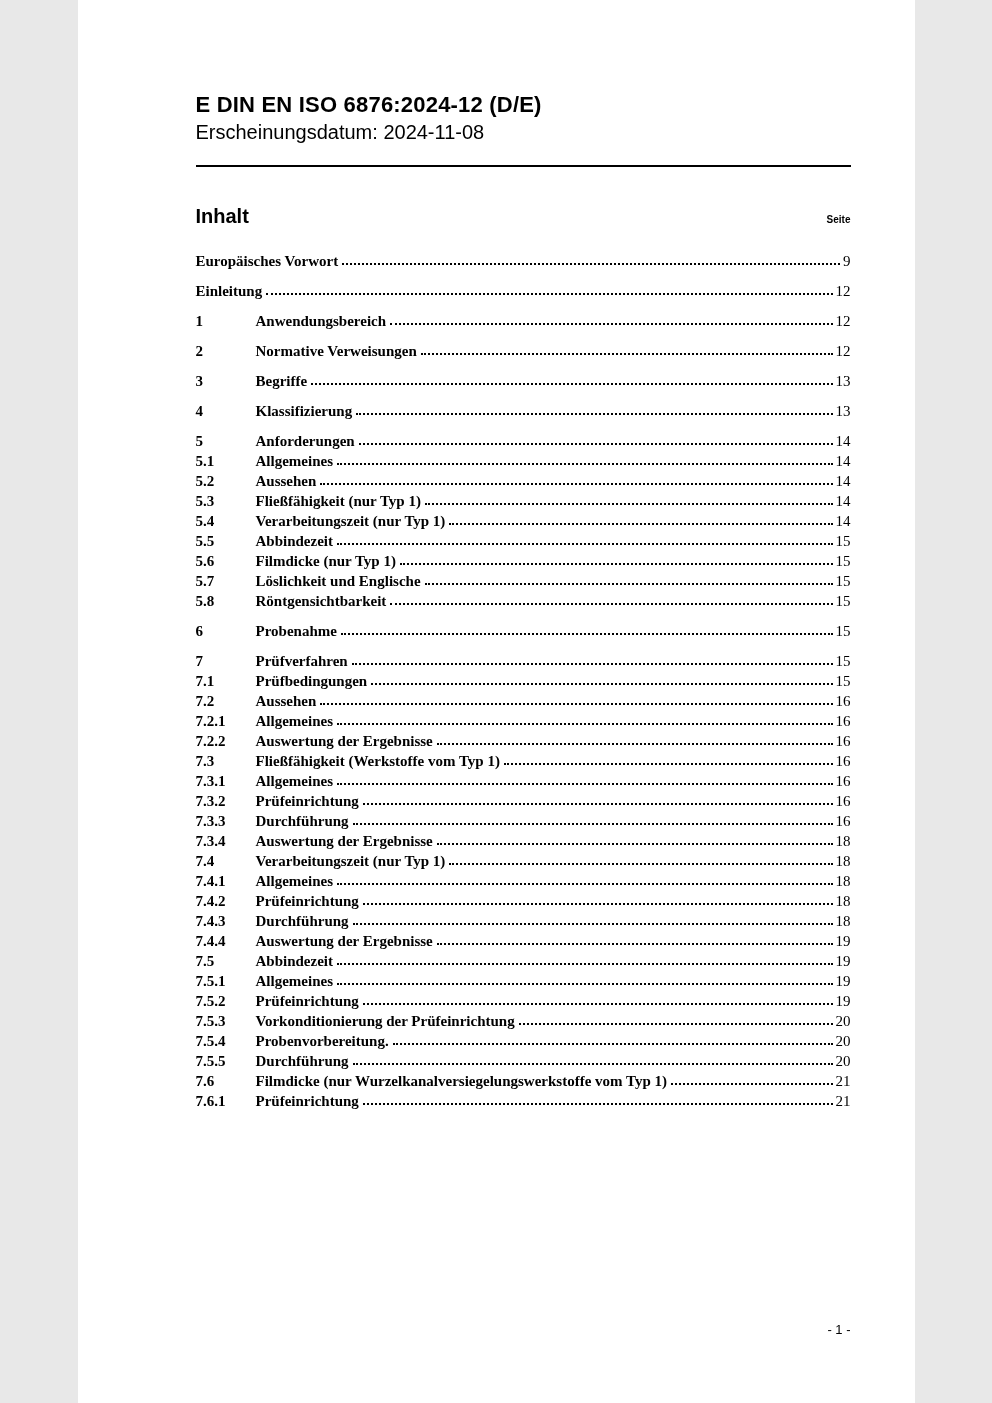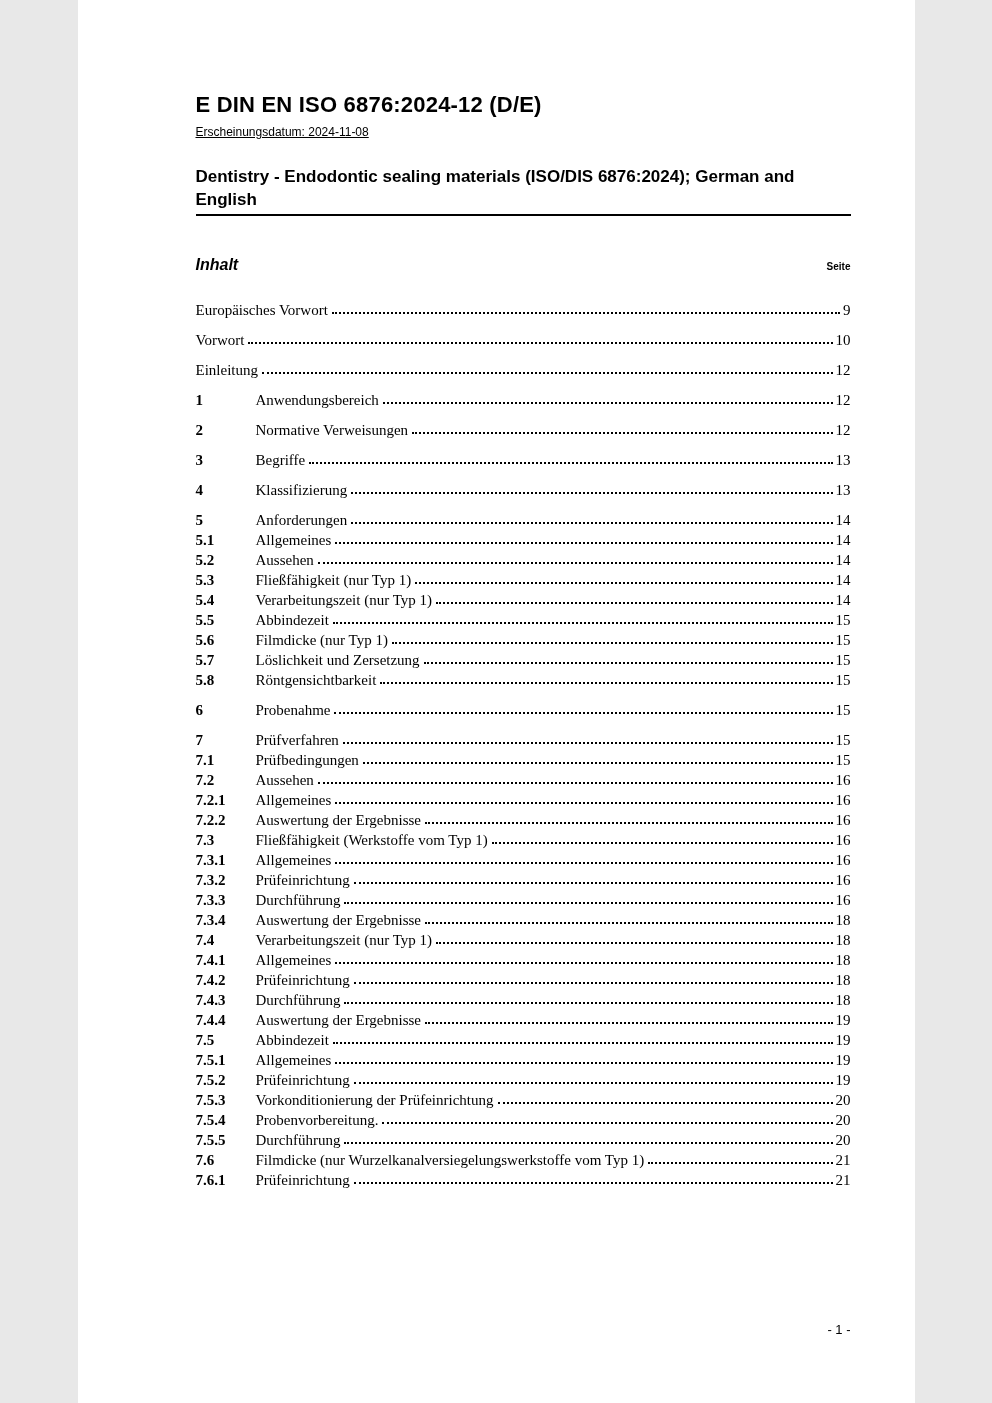--- a/index.html
+++ b/index.html
@@ -22,24 +22,23 @@
 
   .doc-title {
     font-family: "Liberation Sans", sans-serif;
     font-size: 22px;
     font-weight: 700;
     line-height: 26px;
     letter-spacing: 0.2px;
   }
 
   .pub-date {
-    font-size: 12px;
+    font-size: 20px;
     line-height: 18px;
     margin-top: 5px;
-    text-decoration: underline;
   }
 
   .title-block {
     font-size: 17px;
     font-weight: 700;
     line-height: 23px;
   }
   .title-de { margin-top: 17px; }
   .title-en { margin-top: 24px; }
 
@@ -49,24 +48,23 @@
     margin-top: 3px;
   }
 
   .toc-head {
     display: flex;
     justify-content: space-between;
     align-items: baseline;
     margin-top: 36px;
   }
   .toc-heading {
-    font-size: 16px;
+    font-size: 20px;
     font-weight: 700;
     line-height: 26px;
-    font-style: italic;
   }
   .toc-page-label {
     font-size: 10px;
     font-weight: 700;
   }
 
   .toc {
     margin-top: 24px;
     font-family: "Liberation Serif", serif;
   }
@@ -81,21 +79,21 @@
 
   .toc-row .num {
     width: 60px;
     flex: 0 0 60px;
     font-weight: 700;
     white-space: nowrap;
   }
   .toc-row .num:empty { display: none; }
 
   .toc-row .ttl {
-    font-weight: 400;
+    font-weight: 700;
     white-space: nowrap;
   }
 
   .toc-row .leader {
     flex: 1 1 auto;
     min-width: 12px;
     border-bottom: 2px dotted #000;
     margin: 0 3px 0 4px;
     transform: translateY(-1px);
   }
@@ -118,45 +116,38 @@
 
 <div class="page">
   <div class="content">
 
     <div class="doc-title">E DIN EN ISO 6876:2024-12 (D/E)</div>
 
     <div class="pub-date">Erscheinungsdatum: 2024-11-08</div>
 
 
     <div class="title-block title-en">
-      <div>Dentistry - Endodontic sealing materials (ISO/DIS 6876:2024); German and English</div>
     </div>
 
     <hr class="rule">
 
     <div class="toc-head">
       <span class="toc-heading">Inhalt</span>
       <span class="toc-page-label">Seite</span>
     </div>
 
     <div class="toc" id="toc">
         <div class="toc-row top">
 
     <span class="ttl">Europäisches Vorwort</span>
     <span class="leader"></span>
     <span class="pg">9</span>
   </div>
         <div class="toc-row top">
 
-    <span class="ttl">Vorwort</span>
-    <span class="leader"></span>
-    <span class="pg">10</span>
-  </div>
-        <div class="toc-row top">
-
     <span class="ttl">Einleitung</span>
     <span class="leader"></span>
     <span class="pg">12</span>
   </div>
         <div class="toc-row top">
     <span class="num">1</span>
     <span class="ttl">Anwendungsbereich</span>
     <span class="leader"></span>
     <span class="pg">12</span>
   </div>
@@ -215,21 +206,21 @@
     <span class="pg">15</span>
   </div>
         <div class="toc-row">
     <span class="num">5.6</span>
     <span class="ttl">Filmdicke (nur Typ 1)</span>
     <span class="leader"></span>
     <span class="pg">15</span>
   </div>
         <div class="toc-row">
     <span class="num">5.7</span>
-    <span class="ttl">Löslichkeit und Zersetzung</span>
+    <span class="ttl">Löslichkeit und Englische</span>
     <span class="leader"></span>
     <span class="pg">15</span>
   </div>
         <div class="toc-row">
     <span class="num">5.8</span>
     <span class="ttl">Röntgensichtbarkeit</span>
     <span class="leader"></span>
     <span class="pg">15</span>
   </div>
         <div class="toc-row top">

